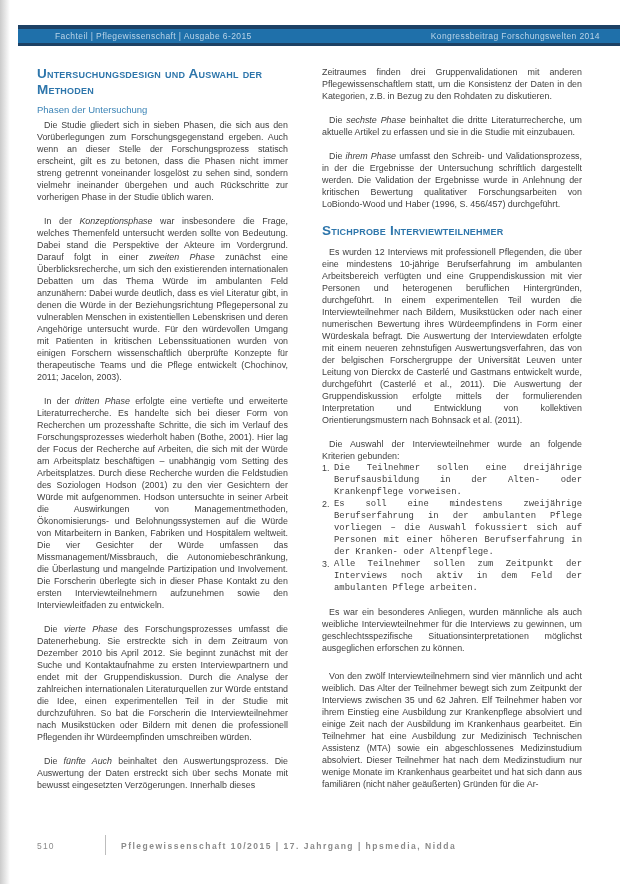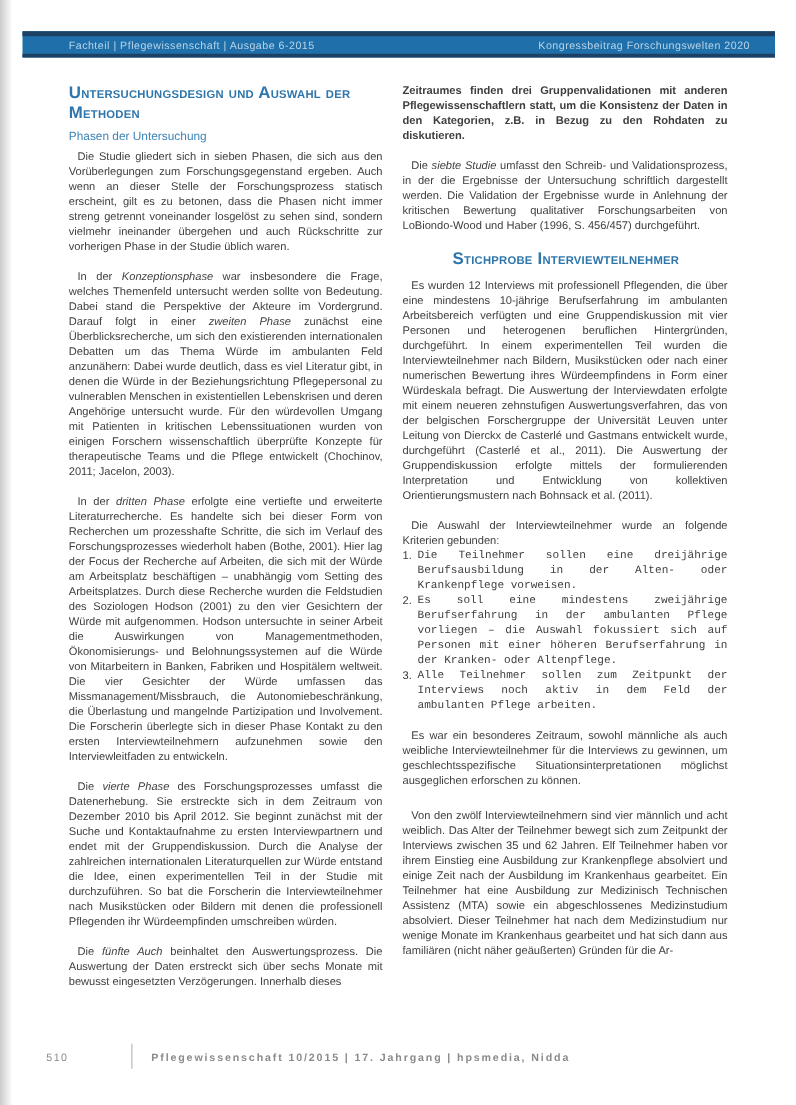--- a/index.html
+++ b/index.html
@@ -10,31 +10,31 @@
     background:linear-gradient(to right,#cbcbcb,rgba(255,255,255,0)); }
 
   .topbar { position:absolute; left:18px; top:25px; width:602px; height:21px;
     box-sizing:border-box; background:#1f70aa;
     border-top:4px solid #1d4164; border-bottom:3px solid #1d4164;
     display:flex; justify-content:space-between; align-items:center;
     padding:0 20px 0 37px; color:#b9d4e8; font-size:8.5px; letter-spacing:0.4px; }
 
   .col { position:absolute; top:66px; font-size:8.9px; line-height:12px;
     color:#3e3e3e; text-align:justify; hyphens:auto; -webkit-hyphens:auto; }
-  .col-left  { left:55px;  width:251px; }
+  .col-left  { left:37px;  width:251px; }
   .col-right { left:322px; width:260px; }
 
   h1,h2 { font-variant:small-caps; color:#2e76ab; font-size:13.5px; line-height:15.5px;
     font-weight:600; letter-spacing:0.2px; margin:0 0 7px 0; text-align:left; hyphens:none; }
-  h2 { margin-top:13px;margin-left:40px; }
+  h2 { margin-top:13px; }
   h3 { color:#3c84b6; font-size:9.5px; font-weight:400; margin:0 0 3px 0; text-align:left; hyphens:none; }
 
   p { margin:12px 0 0 0; text-indent:7px; }
   p.first { margin-top:0; }
-  p.cont  { margin-top:0; text-indent:0;font-weight:bold; }
+  p.cont  { margin-top:0; text-indent:0; }
   p.nogap { margin-top:16px; }
   em { font-style:italic; }
 
   .numlist { margin-top:0; }
   .li { display:flex; }
   .li .num { width:12px; flex:none; }
   .li .txt { flex:1; text-align:justify;font-family:Liberation Mono, monospace; }
 
   .pagenum { position:absolute; left:37px; top:841px; font-size:8.5px;
     letter-spacing:1.2px; color:#8a8a8a; }
@@ -45,43 +45,44 @@
 </style>
 </head>
 <body>
 
 <div class="page">
 
   <div class="edge-shadow"></div>
 
   <header class="topbar">
     <span>Fachteil | Pflegewissenschaft | Ausgabe 6-2015</span>
-    <span>Kongressbeitrag Forschungswelten 2020</span>
+    <span>Kongressbeitrag Forschungswelten 2014</span>
   </header>
 
   <div class="col col-left">
     <h1>Untersuchungsdesign und Auswahl der Methoden</h1>
     <h3>Phasen der Untersuchung</h3>
 
     <p class="first"><span>Die Studie gliedert sich in sieben Phasen, die sich aus den Vorüberlegungen zum Forschungsgegenstand ergeben. Auch wenn an dieser Stelle der Forschungsprozess statisch erscheint, gilt es zu betonen, dass die Phasen nicht immer streng getrennt voneinander losgelöst zu sehen sind, sondern vielmehr ineinander übergehen und auch Rückschritte zur vorherigen Phase in der Studie üblich waren.</span></p>
 
     <p><span>In der </span><em>Konzeptionsphase</em><span> war insbesondere die Frage, welches Themenfeld untersucht werden sollte von Bedeutung. Dabei stand die Perspektive der Akteure im Vordergrund. Darauf folgt in einer </span><em>zweiten Phase</em><span> zunächst eine Überblicksrecherche, um sich den existierenden internationalen Debatten um das Thema Würde im ambulanten Feld anzunähern: Dabei wurde deutlich, dass es viel Literatur gibt, in denen die Würde in der Beziehungsrichtung Pflegepersonal zu vulnerablen Menschen in existentiellen Lebenskrisen und deren Angehörige untersucht wurde. Für den würdevollen Umgang mit Patienten in kritischen Lebenssituationen wurden von einigen Forschern wissenschaftlich überprüfte Konzepte für therapeutische Teams und die Pflege entwickelt (Chochinov, 2011; Jacelon, 2003).</span></p>
 
     <p><span>In der </span><em>dritten Phase</em><span> erfolgte eine vertiefte und erweiterte Literaturrecherche. Es handelte sich bei dieser Form von Recherchen um prozesshafte Schritte, die sich im Verlauf des Forschungsprozesses wiederholt haben (Bothe, 2001). Hier lag der Focus der Recherche auf Arbeiten, die sich mit der Würde am Arbeitsplatz beschäftigen – unabhängig vom Setting des Arbeitsplatzes. Durch diese Recherche wurden die Feldstudien des Soziologen Hodson (2001) zu den vier Gesichtern der Würde mit aufgenommen. Hodson untersuchte in seiner Arbeit die Auswirkungen von Managementmethoden, Ökonomisierungs- und Belohnungssystemen auf die Würde von Mitarbeitern in Banken, Fabriken und Hospitälern weltweit. Die vier Gesichter der Würde umfassen das Missmanagement/Missbrauch, die Autonomiebeschränkung, die Überlastung und mangelnde Partizipation und Involvement. Die Forscherin überlegte sich in dieser Phase Kontakt zu den ersten Interviewteilnehmern aufzunehmen sowie den Interviewleitfaden zu entwickeln.</span></p>
 
     <p><span>Die </span><em>vierte Phase</em><span> des Forschungsprozesses umfasst die Datenerhebung. Sie erstreckte sich in dem Zeitraum von Dezember 2010 bis April 2012. Sie beginnt zunächst mit der Suche und Kontaktaufnahme zu ersten Interviewpartnern und endet mit der Gruppendiskussion. Durch die Analyse der zahlreichen internationalen Literaturquellen zur Würde entstand die Idee, einen experimentellen Teil in der Studie mit durchzuführen. So bat die Forscherin die Interviewteilnehmer nach Musikstücken oder Bildern mit denen die professionell Pflegenden ihr Würdeempfinden umschreiben würden.</span></p>
 
     <p><span>Die </span><em>fünfte Auch</em><span> beinhaltet den Auswertungsprozess. Die Auswertung der Daten erstreckt sich über sechs Monate mit bewusst eingesetzten Verzögerungen. Innerhalb dieses</span></p>
   </div>
 
   <div class="col col-right">
     <p class="cont"><span>Zeitraumes finden drei Gruppenvalidationen mit anderen Pflegewissenschaftlern statt, um die Konsistenz der Daten in den Kategorien, z.B. in Bezug zu den Rohdaten zu diskutieren.</span></p>
 
+    <p><span>Die </span><em>sechste Phase</em><span> beinhaltet die dritte Literaturrecherche, um aktuelle Artikel zu erfassen und sie in die Studie mit einzubauen.</span></p>
 
-    <p><span>Die </span><em>siebte Studie</em><span> umfasst den Schreib- und Validationsprozess, in der die Ergebnisse der Untersuchung schriftlich dargestellt werden. Die Validation der Ergebnisse wurde in Anlehnung der kritischen Bewertung qualitativer Forschungsarbeiten von LoBiondo-Wood und Haber (1996, S. 456/457) durchgeführt.</span></p>
+    <p><span>Die </span><em>ihrem Phase</em><span> umfasst den Schreib- und Validationsprozess, in der die Ergebnisse der Untersuchung schriftlich dargestellt werden. Die Validation der Ergebnisse wurde in Anlehnung der kritischen Bewertung qualitativer Forschungsarbeiten von LoBiondo-Wood und Haber (1996, S. 456/457) durchgeführt.</span></p>
 
     <h2>Stichprobe Interviewteilnehmer</h2>
 
     <p class="first"><span>Es wurden 12 Interviews mit professionell Pflegenden, die über eine mindestens 10-jährige Berufserfahrung im ambulanten Arbeitsbereich verfügten und eine Gruppendiskussion mit vier Personen und heterogenen beruflichen Hintergründen, durchgeführt. In einem experimentellen Teil wurden die Interviewteilnehmer nach Bildern, Musikstücken oder nach einer numerischen Bewertung ihres Würdeempfindens in Form einer Würdeskala befragt. Die Auswertung der Interviewdaten erfolgte mit einem neueren zehnstufigen Auswertungsverfahren, das von der belgischen Forschergruppe der Universität Leuven unter Leitung von Dierckx de Casterlé und Gastmans entwickelt wurde, durchgeführt (Casterlé et al., 2011). Die Auswertung der Gruppendiskussion erfolgte mittels der formulierenden Interpretation und Entwicklung von kollektiven Orientierungsmustern nach Bohnsack et al. (2011).</span></p>
 
     <p><span>Die Auswahl der Interviewteilnehmer wurde an folgende Kriterien gebunden:</span></p>
 
     <div class="numlist">
       <div class="li">
         <span class="num">1.</span>
@@ -90,21 +91,21 @@
       <div class="li">
         <span class="num">2.</span>
         <span class="txt">Es soll eine mindestens zweijährige Berufserfahrung in der ambulanten Pflege vorliegen – die Auswahl fokussiert sich auf Personen mit einer höheren Berufserfahrung in der Kranken- oder Altenpflege.</span>
       </div>
       <div class="li">
         <span class="num">3.</span>
         <span class="txt">Alle Teilnehmer sollen zum Zeitpunkt der Interviews noch aktiv in dem Feld der ambulanten Pflege arbeiten.</span>
       </div>
     </div>
 
-    <p><span>Es war ein besonderes Zeitraum, sowohl männliche als auch weibliche Interviewteilnehmer für die Interviews zu gewinnen, um geschlechtsspezifische Situationsinterpretationen möglichst ausgeglichen erforschen zu können.</span></p>
+    <p><span>Es war ein besonderes Anliegen, wurden männliche als auch weibliche Interviewteilnehmer für die Interviews zu gewinnen, um geschlechtsspezifische Situationsinterpretationen möglichst ausgeglichen erforschen zu können.</span></p>
 
     <p class="nogap"><span>Von den zwölf Interviewteilnehmern sind vier männlich und acht weiblich. Das Alter der Teilnehmer bewegt sich zum Zeitpunkt der Interviews zwischen 35 und 62 Jahren. Elf Teilnehmer haben vor ihrem Einstieg eine Ausbildung zur Krankenpflege absolviert und einige Zeit nach der Ausbildung im Krankenhaus gearbeitet. Ein Teilnehmer hat eine Ausbildung zur Medizinisch Technischen Assistenz (MTA) sowie ein abgeschlossenes Medizinstudium absolviert. Dieser Teilnehmer hat nach dem Medizinstudium nur wenige Monate im Krankenhaus gearbeitet und hat sich dann aus familiären (nicht näher geäußerten) Gründen für die Ar-</span></p>
   </div>
 
   <span class="pagenum">510</span>
   <span class="footer-rule"></span>
   <span class="foottext">Pflegewissenschaft 10/2015 | 17. Jahrgang | hpsmedia, Nidda</span>
 
 </div>
 

